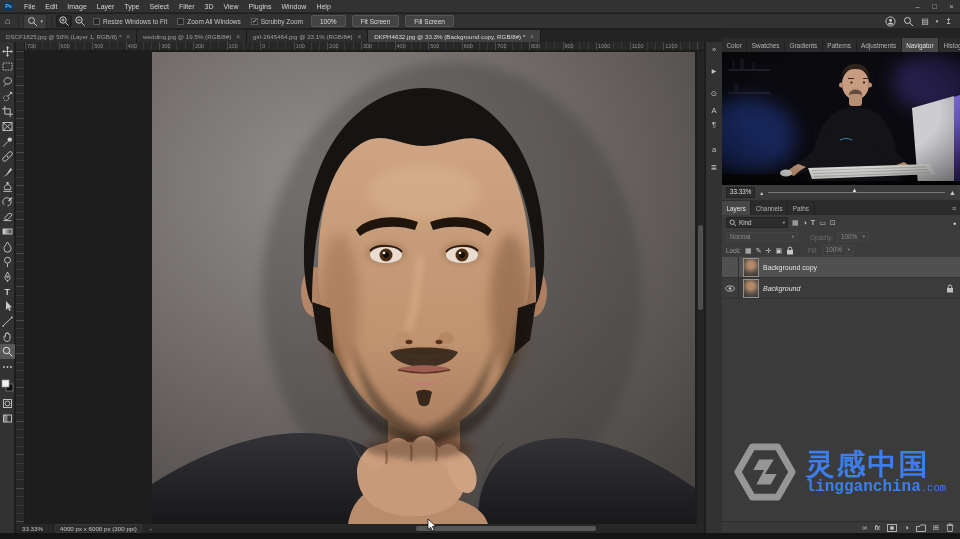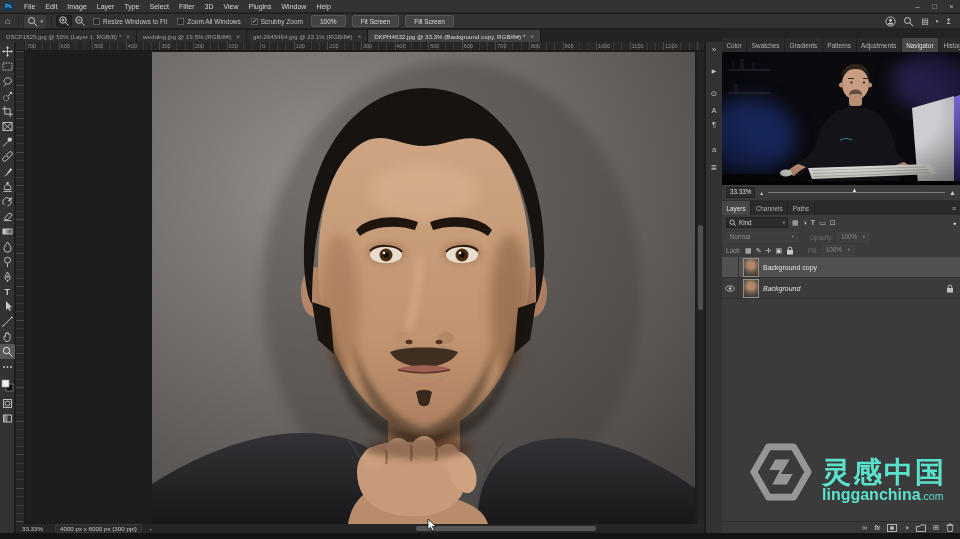--- a/index.html
+++ b/index.html
@@ -126,25 +126,25 @@
   .lockic{margin-left:auto;margin-right:6px;display:none;}
   .layerrow.locked .lockic{display:block;}
   .lfill{flex:1;background:#3b3b3b;}
   .liconrow{height:12px;flex:0 0 12px;display:flex;align-items:center;justify-content:flex-end;gap:7px;
             padding-right:6px;background:#393939;border-top:1px solid #2c2c2c;color:#bdbdbd;font-size:7.5px;}
   .liconrow .fxs{font-size:6.5px;font-style:italic;font-weight:bold;}
 
   .bottomstrip{position:absolute;left:0;top:533px;width:960px;height:6px;background:#141414;}
 
   
-  .watermark{position:absolute;right:14px;top:441px;display:flex;align-items:flex-end;gap:10px;z-index:50;
-             color:#5eead4;opacity:.95;}
+  .watermark{position:absolute;right:14px;top:441px;display:flex;align-items:center;gap:10px;z-index:50;
+             color:#3b82f6;opacity:.95;}
   .wm-text{display:flex;flex-direction:column;line-height:1;}
   .wm-cn{font-size:29px;font-weight:bold;letter-spacing:2px;}
-  .wm-en{font-size:16px;font-weight:bold;margin-top:0;}
+  .wm-en{font-size:16px;font-weight:bold;margin-top:0;font-family:Liberation Mono, monospace;}
   .wm-en .tld{font-size:10.5px;font-weight:normal;}
 
   .cursor{position:absolute;left:427px;top:518px;z-index:60;}
 </style>
 </head>
 <body>
 
 <div class="app">
 
   <div class="menubar">

